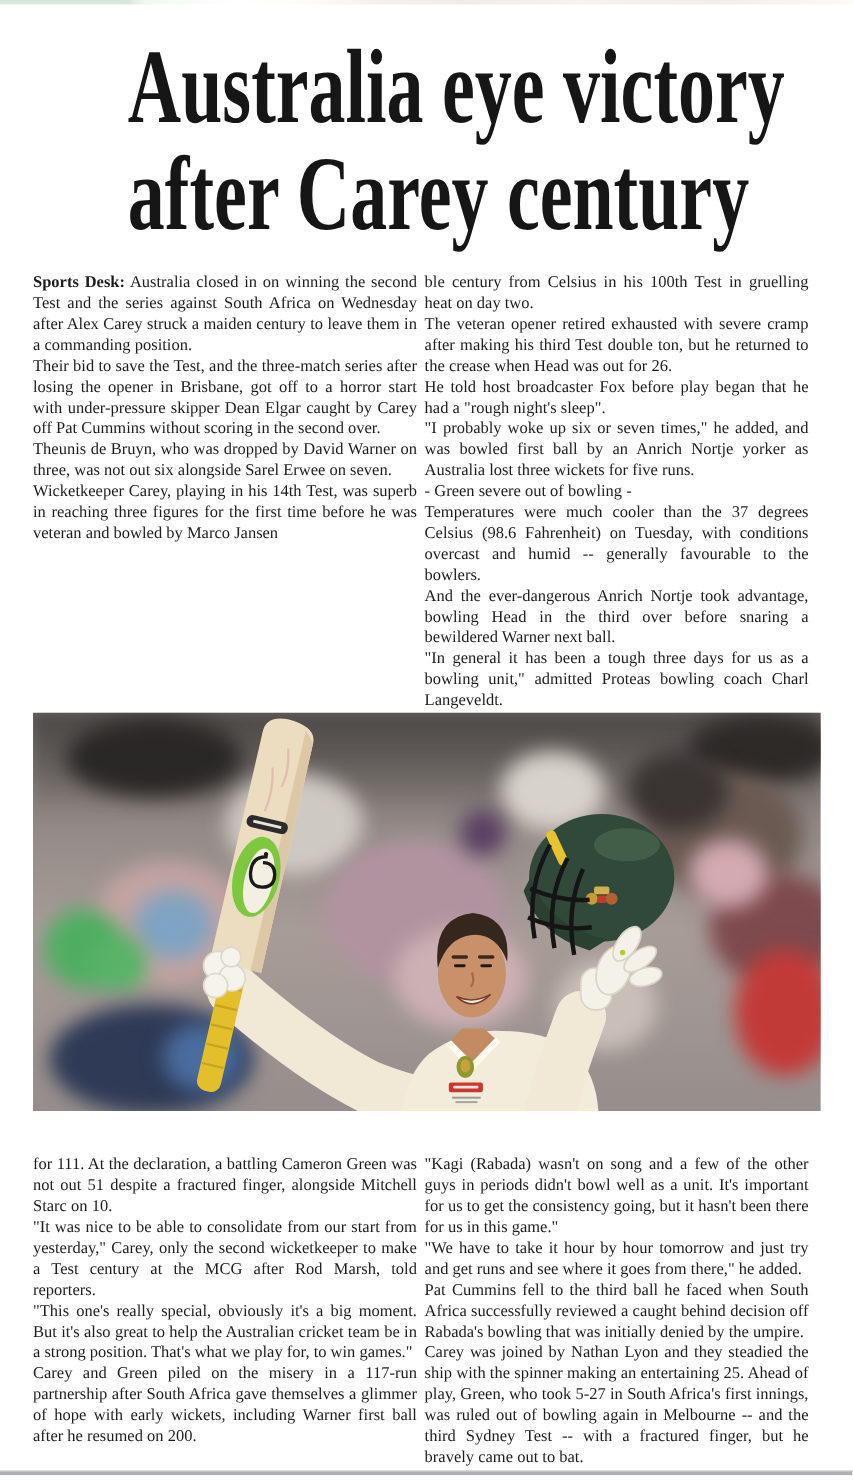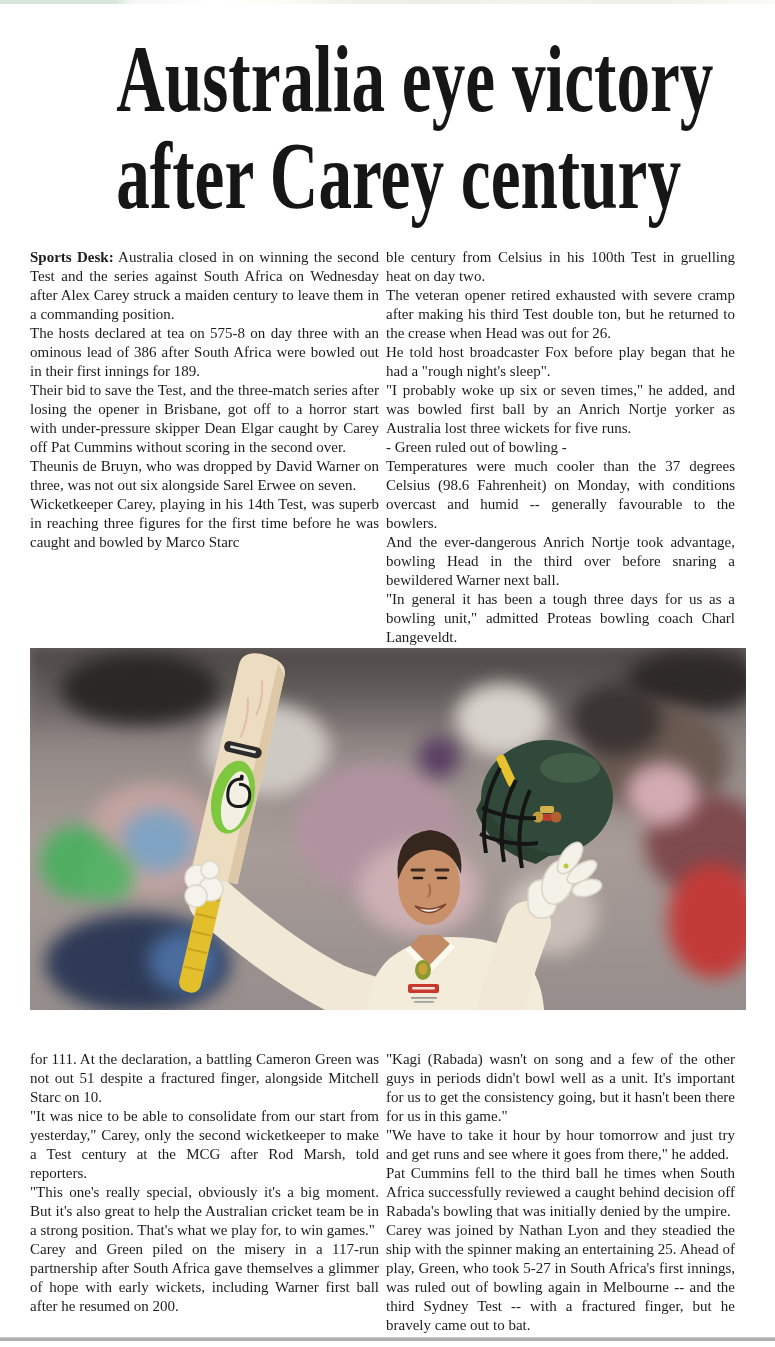--- a/index.html
+++ b/index.html
@@ -64,32 +64,31 @@
 <div class="top-strip"></div>
 
 <div class="headline">
   <div>Australia eye victory</div>
   <div>after Carey century</div>
 </div>
 
 <div class="cols cols-top">
   <div class="col">
     <p><span class="lead-label">Sports Desk:</span><span> Australia closed in on winning the second Test and the series against South Africa on Wednesday after Alex Carey struck a maiden century to leave them in a commanding position.</span></p>
-    <p>The hosts declared at tea on 575-8 on day three with an ominous lead of 386 after South Africa were bowled out in their first innings for 189.</p>
     <p>Their bid to save the Test, and the three-match series after losing the opener in Brisbane, got off to a horror start with under-pressure skipper Dean Elgar caught by Carey off Pat Cummins without scoring in the second over.</p>
     <p>Theunis de Bruyn, who was dropped by David Warner on three, was not out six alongside Sarel Erwee on seven.</p>
-    <p>Wicketkeeper Carey, playing in his 14th Test, was superb in reaching three figures for the first time before he was caught and bowled by Marco Starc</p>
+    <p>Wicketkeeper Carey, playing in his 14th Test, was superb in reaching three figures for the first time before he was veteran and bowled by Marco Jansen</p>
   </div>
   <div class="col">
     <p>ble century from Celsius in his 100th Test in gruelling heat on day two.</p>
     <p>The veteran opener retired exhausted with severe cramp after making his third Test double ton, but he returned to the crease when Head was out for 26.</p>
     <p>He told host broadcaster Fox before play began that he had a "rough night's sleep".</p>
     <p>"I probably woke up six or seven times," he added, and was bowled first ball by an Anrich Nortje yorker as Australia lost three wickets for five runs.</p>
-    <p>- Green ruled out of bowling -</p>
-    <p>Temperatures were much cooler than the 37 degrees Celsius (98.6 Fahrenheit) on Monday, with conditions overcast and humid -- generally favourable to the bowlers.</p>
+    <p>- Green severe out of bowling -</p>
+    <p>Temperatures were much cooler than the 37 degrees Celsius (98.6 Fahrenheit) on Tuesday, with conditions overcast and humid -- generally favourable to the bowlers.</p>
     <p>And the ever-dangerous Anrich Nortje took advantage, bowling Head in the third over before snaring a bewildered Warner next ball.</p>
     <p>"In general it has been a tough three days for us as a bowling unit," admitted Proteas bowling coach Charl Langeveldt.</p>
   </div>
 </div>
 
 <div class="photo" aria-label="Batsman in cream whites raises his pale cricket bat with yellow grip and dark green baggy helmet in gloved hands, smiling, in front of a blurred stadium crowd">
 
   <div class="blob b1"></div>
   <div class="blob b2"></div>
   <div class="blob b3"></div>
@@ -198,18 +197,18 @@
 <div class="cols cols-bottom">
   <div class="col">
     <p>for 111. At the declaration, a battling Cameron Green was not out 51 despite a fractured finger, alongside Mitchell Starc on 10.</p>
     <p>"It was nice to be able to consolidate from our start from yesterday," Carey, only the second wicketkeeper to make a Test century at the MCG after Rod Marsh, told reporters.</p>
     <p>"This one's really special, obviously it's a big moment. But it's also great to help the Australian cricket team be in a strong position. That's what we play for, to win games."</p>
     <p>Carey and Green piled on the misery in a 117-run partnership after South Africa gave themselves a glimmer of hope with early wickets, including Warner first ball after he resumed on 200.</p>
   </div>
   <div class="col">
     <p>"Kagi (Rabada) wasn't on song and a few of the other guys in periods didn't bowl well as a unit. It's important for us to get the consistency going, but it hasn't been there for us in this game."</p>
     <p>"We have to take it hour by hour tomorrow and just try and get runs and see where it goes from there," he added.</p>
-    <p>Pat Cummins fell to the third ball he times when South Africa successfully reviewed a caught behind decision off Rabada's bowling that was initially denied by the umpire.</p>
+    <p>Pat Cummins fell to the third ball he faced when South Africa successfully reviewed a caught behind decision off Rabada's bowling that was initially denied by the umpire.</p>
     <p>Carey was joined by Nathan Lyon and they steadied the ship with the spinner making an entertaining 25. Ahead of play, Green, who took 5-27 in South Africa's first innings, was ruled out of bowling again in Melbourne -- and the third Sydney Test -- with a fractured finger, but he bravely came out to bat.</p>
   </div>
 </div>
 
 <div class="bottom-rule"></div>
 
 </body></html>

